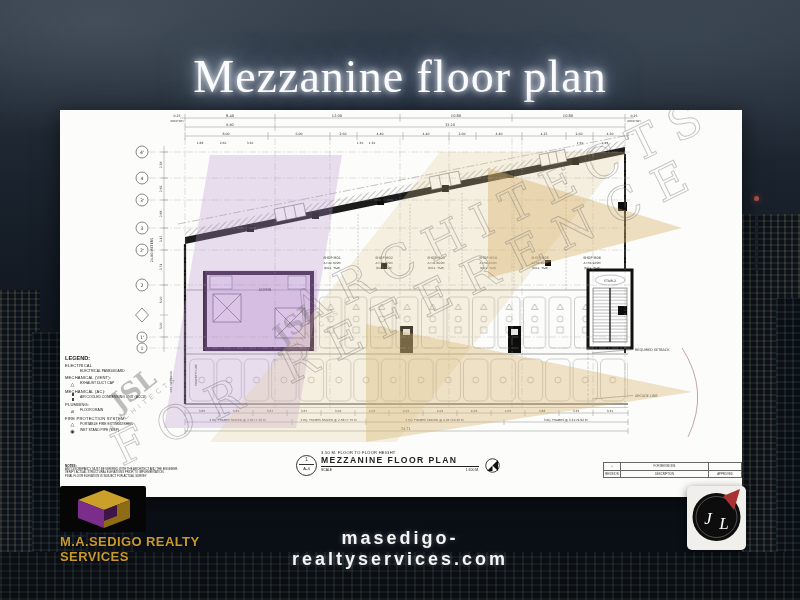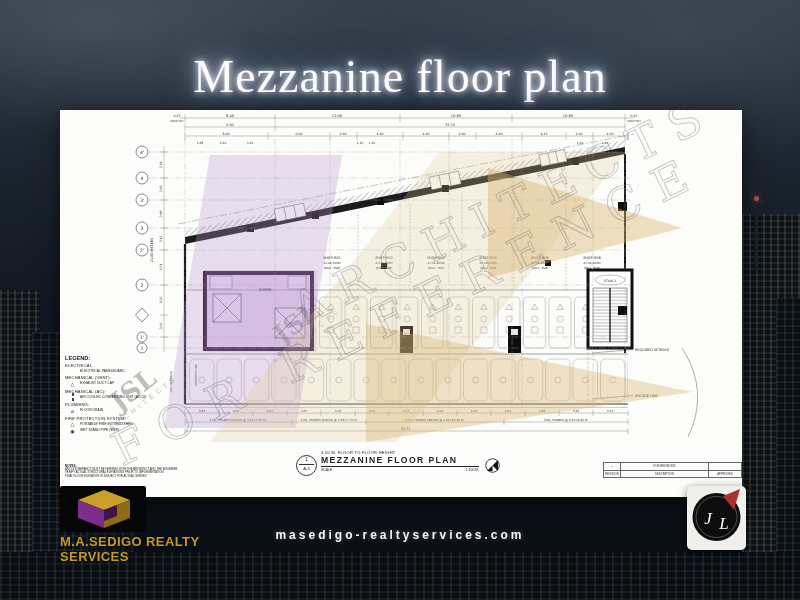--- a/index.html
+++ b/index.html
@@ -78,21 +78,21 @@
   .rev-row+.rev-row{border-top:0.6px solid #666;}
   .rev-cell{border-right:0.6px solid #666;padding:0.5px 1px;height:5.5px;display:flex;
       align-items:center;justify-content:center;}
   .rc1{flex:0 0 14px;}.rc2{flex:1 1 auto;}.rc3{flex:0 0 30px;border-right:none;}
   
   .logo-left{position:absolute;left:60px;top:486px;width:86px;height:46px;background:#060606;
       border-radius:2px;}
   .company-name{position:absolute;left:60px;top:534px;width:190px;font-size:13px;font-weight:bold;
       color:#c89a2b;letter-spacing:.4px;text-shadow:0 0 2px rgba(0,0,0,.8);}
   .website{position:absolute;left:250px;top:528px;width:300px;text-align:center;color:#f3f5f7;
-      font-size:12px;font-weight:bold;letter-spacing:3px;
+      font-size:18px;font-weight:bold;letter-spacing:3px;
       text-shadow:0 0 5px rgba(255,255,255,.35),0 1px 2px rgba(0,0,0,.6);}
   .logo-right{position:absolute;left:687px;top:486px;width:59px;height:64px;background:#f1efeb;
       border-radius:5px;box-shadow:0 2px 8px rgba(0,0,0,.5);}
 </style>
 </head>
 <body>
 
 <div class="stage">
 
   <div class="sky"></div>

